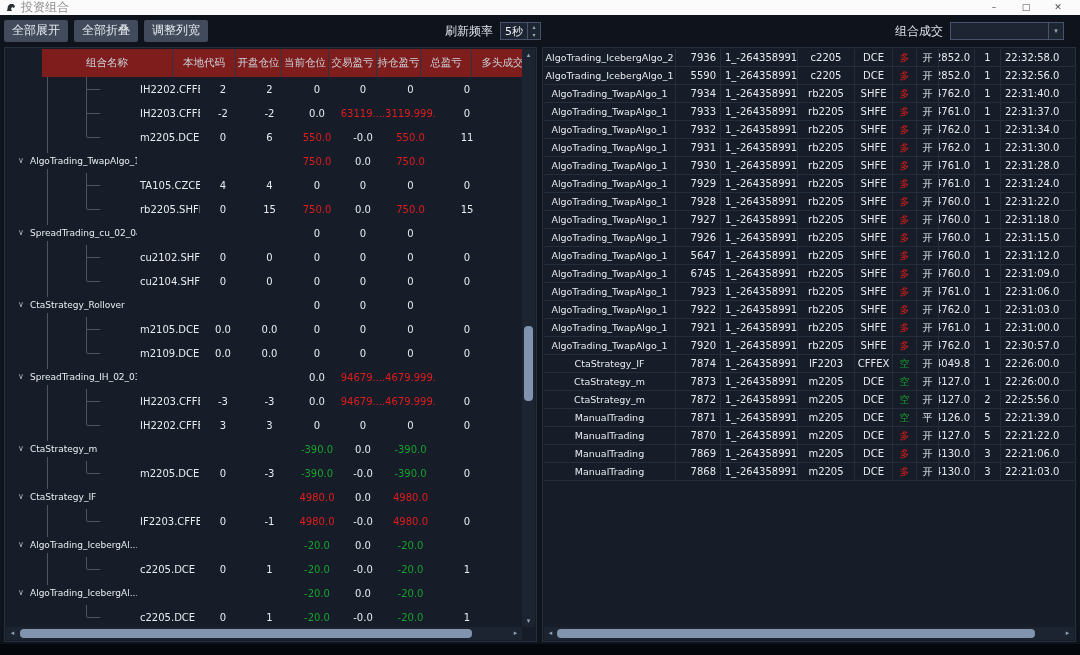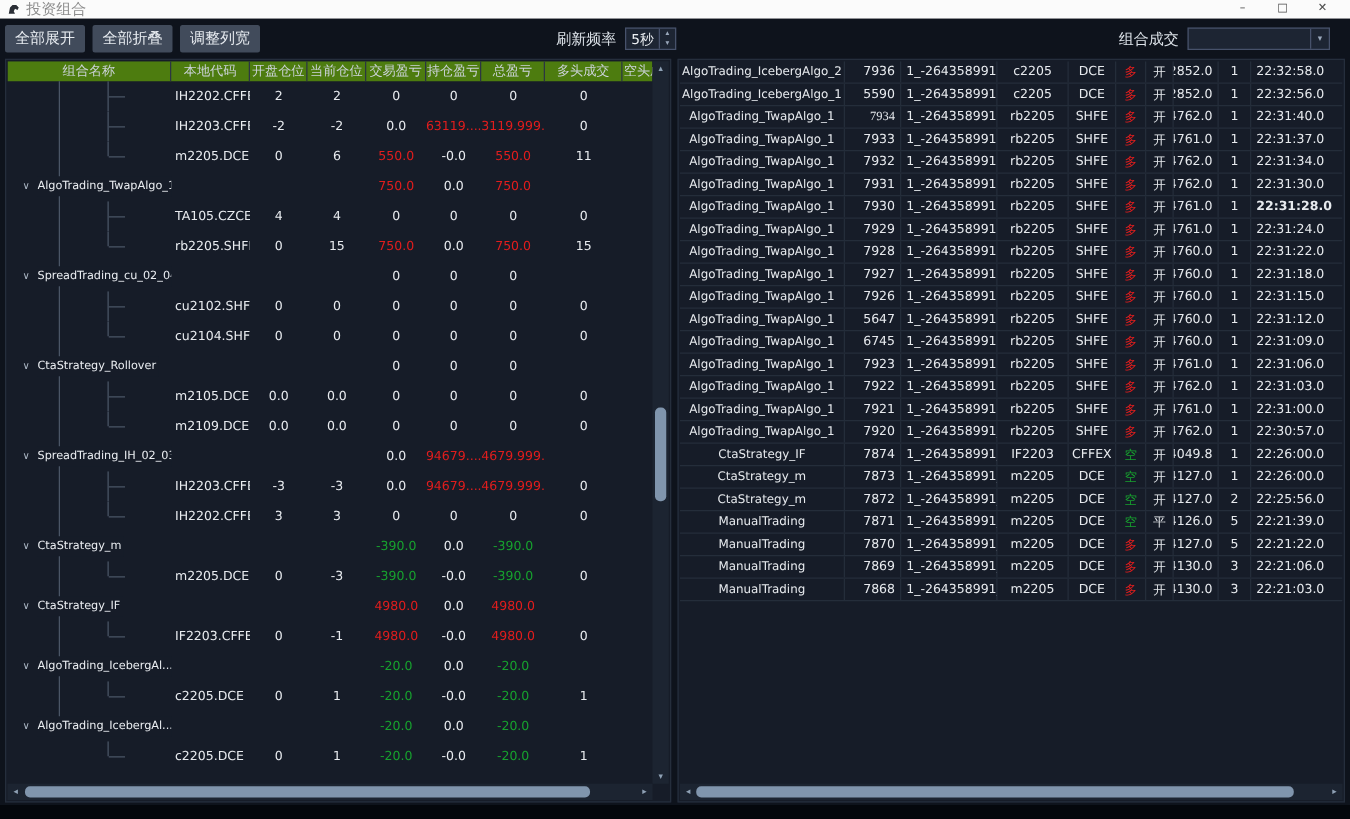--- a/index.html
+++ b/index.html
@@ -28,21 +28,21 @@
   .refresh-cluster { margin-left:auto; }
   .combo-cluster { margin-left:348px; margin-right:12px; }
   
   .panels { display:flex; gap:5px; height:595px; }
   .panel { background:#161c28; border:1px solid #252e3c; position:relative; }
   .panel.left { width:533px; }
   .panel.right { flex:1; }
   .viewport { position:absolute; top:1px; left:1px; bottom:14px; overflow:hidden; }
   .panel.left  .viewport { right:14px; }
   .panel.right .viewport { right:1px; }
-  .thead { display:flex; height:16px; background:#4d7c0f; }
+  .thead { display:flex; height:28px; background:#7f1d1d;margin-left:36px; }
   .hcell { font-size:10.5px; color:#ccd3da; display:flex; align-items:center; justify-content:center;
     border-right:1px solid #2c3642; flex:none; overflow:hidden; white-space:nowrap; }
   .tbody { position:relative; }
   
   .lt-row { display:flex; height:24px; align-items:center; }
   .lcell { flex:none; font-size:10px; color:#e8ebef; text-align:center; overflow:hidden;
     white-space:nowrap; height:100%; display:flex; align-items:center; justify-content:center; position:relative; }
   .lcell.al { justify-content:flex-start; padding-left:3px; }
   .trunk { position:absolute; left:41px; top:0; width:1px; height:516px; background:#4a5566; }
   .chev { position:absolute; left:8px; top:5px; width:14px; height:14px; background:#161c28;
@@ -485,21 +485,21 @@
               <div class="rcell" style="width: 57px;">c2205</div>
               <div class="rcell" style="width: 38px;">DCE</div>
               <div class="rcell" style="width: 24px; color: rgb(225, 29, 29);">多</div>
               <div class="rcell" style="width: 22px;">开</div>
               <div class="rcell ar" style="width: 36px;">2852.0</div>
               <div class="rcell" style="width: 26px;">1</div>
               <div class="rcell al" style="width: 76px;">22:32:56.0</div>
             </div>
             <div class="rt-row">
               <div class="rcell name" style="width: 132px;">AlgoTrading_TwapAlgo_1</div>
-              <div class="rcell ar" style="width: 45px; font-family: Liberation Serif, serif;">7934</div>
+              <div class="rcell ar" style="width: 45px;">7934</div>
               <div class="rcell al" style="width: 77px;">1_-264358991...</div>
               <div class="rcell" style="width: 57px;">rb2205</div>
               <div class="rcell" style="width: 38px;">SHFE</div>
               <div class="rcell" style="width: 24px; color: rgb(225, 29, 29);">多</div>
               <div class="rcell" style="width: 22px;">开</div>
               <div class="rcell ar" style="width: 36px;">4762.0</div>
               <div class="rcell" style="width: 26px;">1</div>
               <div class="rcell al" style="width: 76px;">22:31:40.0</div>
             </div>
             <div class="rt-row">
@@ -541,21 +541,21 @@
             <div class="rt-row">
               <div class="rcell name" style="width: 132px;">AlgoTrading_TwapAlgo_1</div>
               <div class="rcell ar" style="width: 45px;">7930</div>
               <div class="rcell al" style="width: 77px;">1_-264358991...</div>
               <div class="rcell" style="width: 57px;">rb2205</div>
               <div class="rcell" style="width: 38px;">SHFE</div>
               <div class="rcell" style="width: 24px; color: rgb(225, 29, 29);">多</div>
               <div class="rcell" style="width: 22px;">开</div>
               <div class="rcell ar" style="width: 36px;">4761.0</div>
               <div class="rcell" style="width: 26px;">1</div>
-              <div class="rcell al" style="width: 76px; font-weight: bold;">22:31:28.0</div>
+              <div class="rcell al" style="width: 76px;">22:31:28.0</div>
             </div>
             <div class="rt-row">
               <div class="rcell name" style="width: 132px;">AlgoTrading_TwapAlgo_1</div>
               <div class="rcell ar" style="width: 45px;">7929</div>
               <div class="rcell al" style="width: 77px;">1_-264358991...</div>
               <div class="rcell" style="width: 57px;">rb2205</div>
               <div class="rcell" style="width: 38px;">SHFE</div>
               <div class="rcell" style="width: 24px; color: rgb(225, 29, 29);">多</div>
               <div class="rcell" style="width: 22px;">开</div>
               <div class="rcell ar" style="width: 36px;">4761.0</div>

